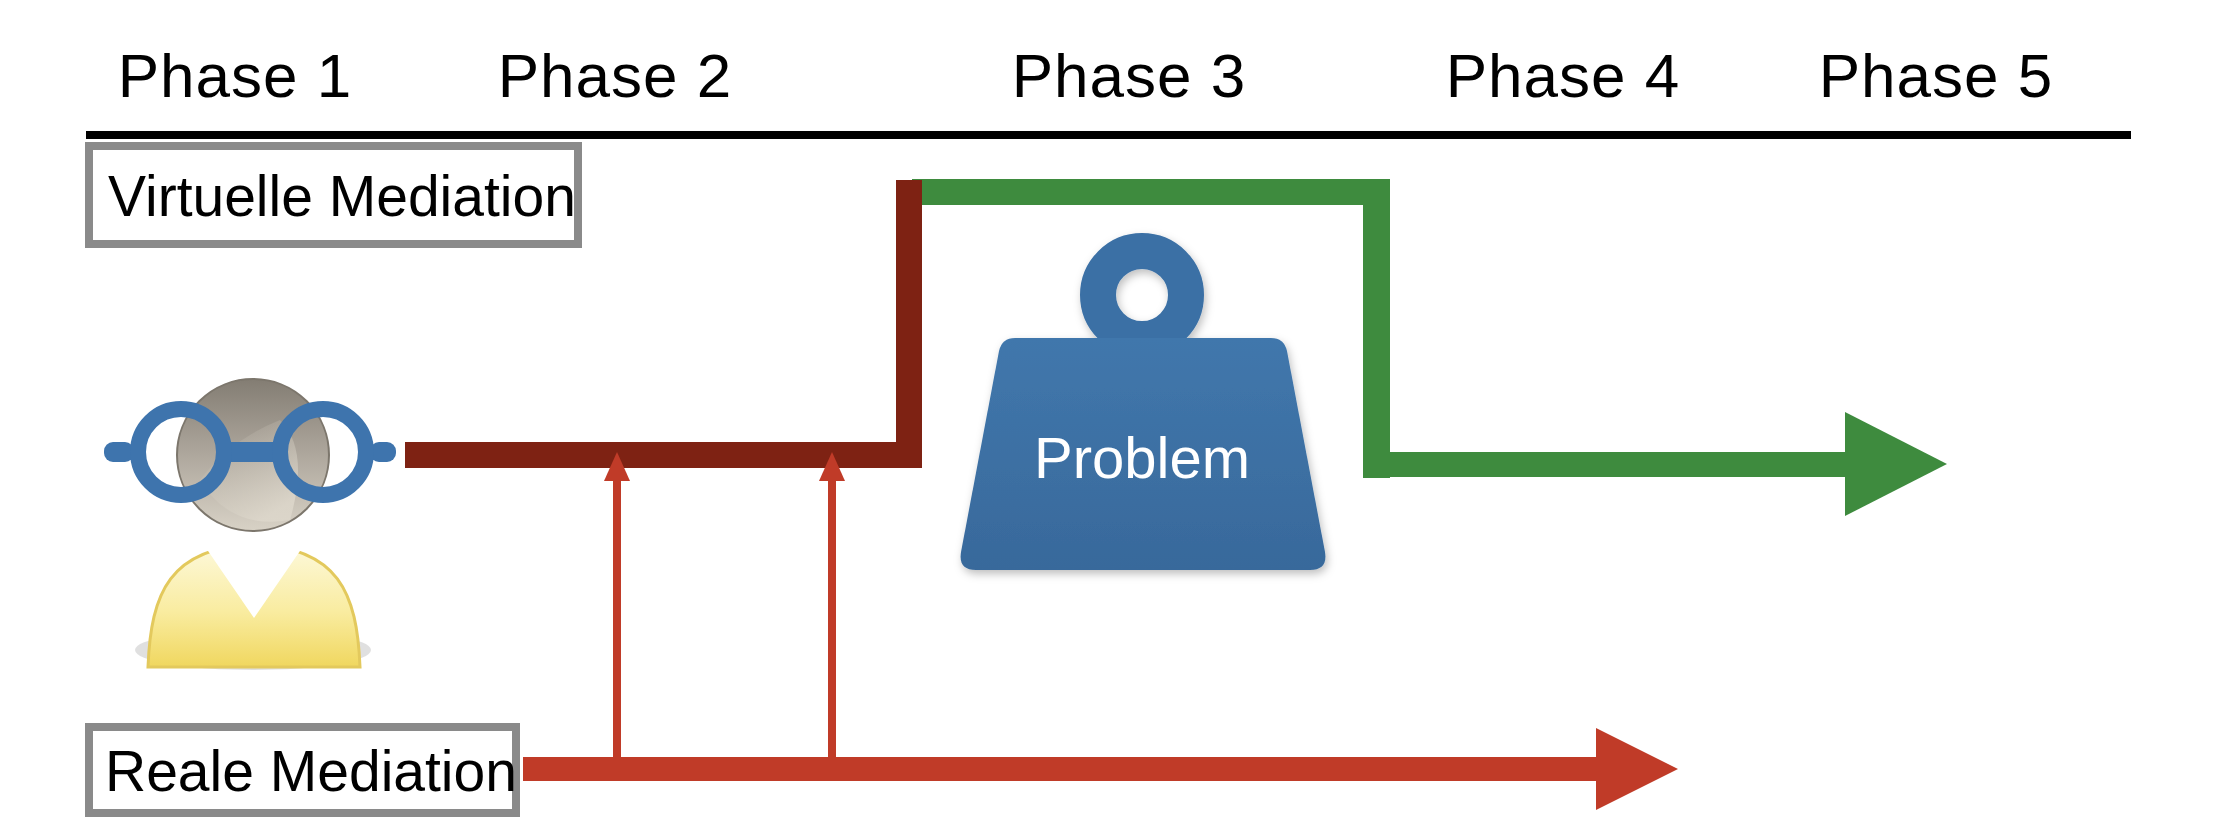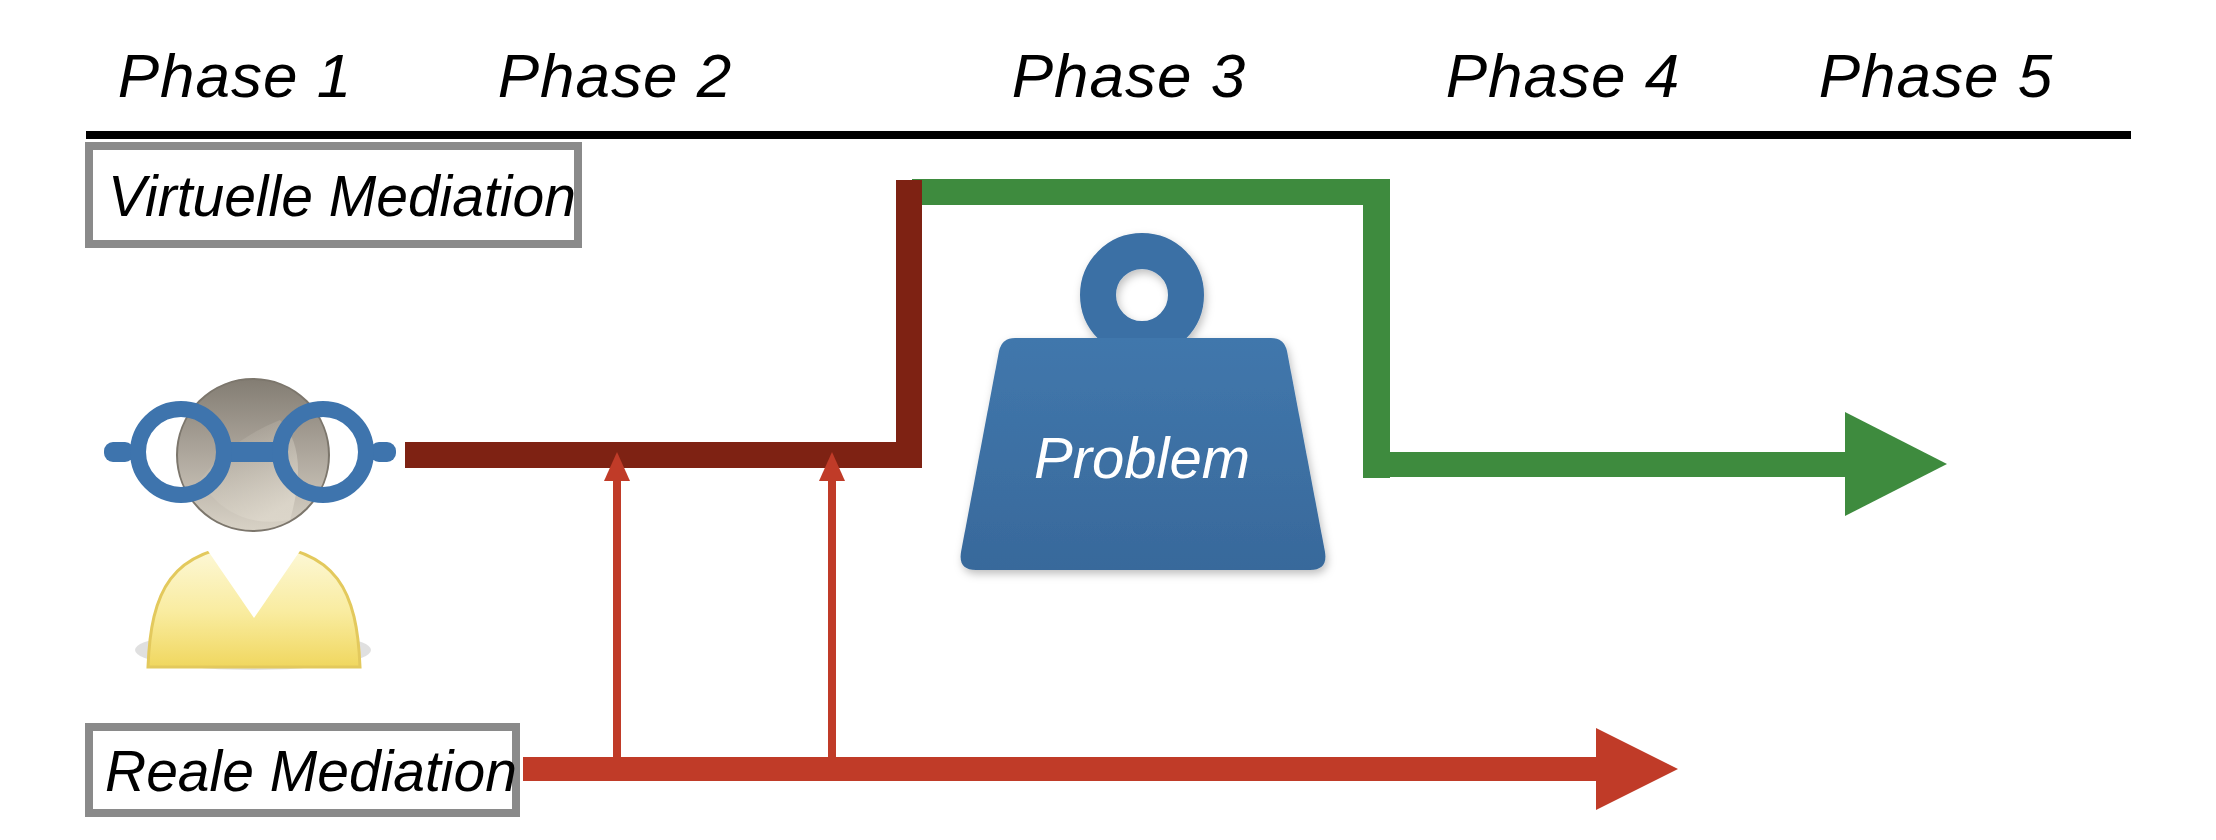--- a/index.html
+++ b/index.html
@@ -8,21 +8,20 @@
     background: #ffffff;
     width: 2216px;
     height: 840px;
     overflow: hidden;
     font-family: "Liberation Sans", sans-serif;
   }
   #diagram-wrap {
     position: relative;
     width: 2216px;
     height: 840px;
-    font-style: italic;
   }
   svg text {
     font-family: "Liberation Sans", sans-serif;
   }
   .phase-label {
     font-size: 62px;
     letter-spacing: 1px;
   }
   .box-label {
     font-size: 57px;

